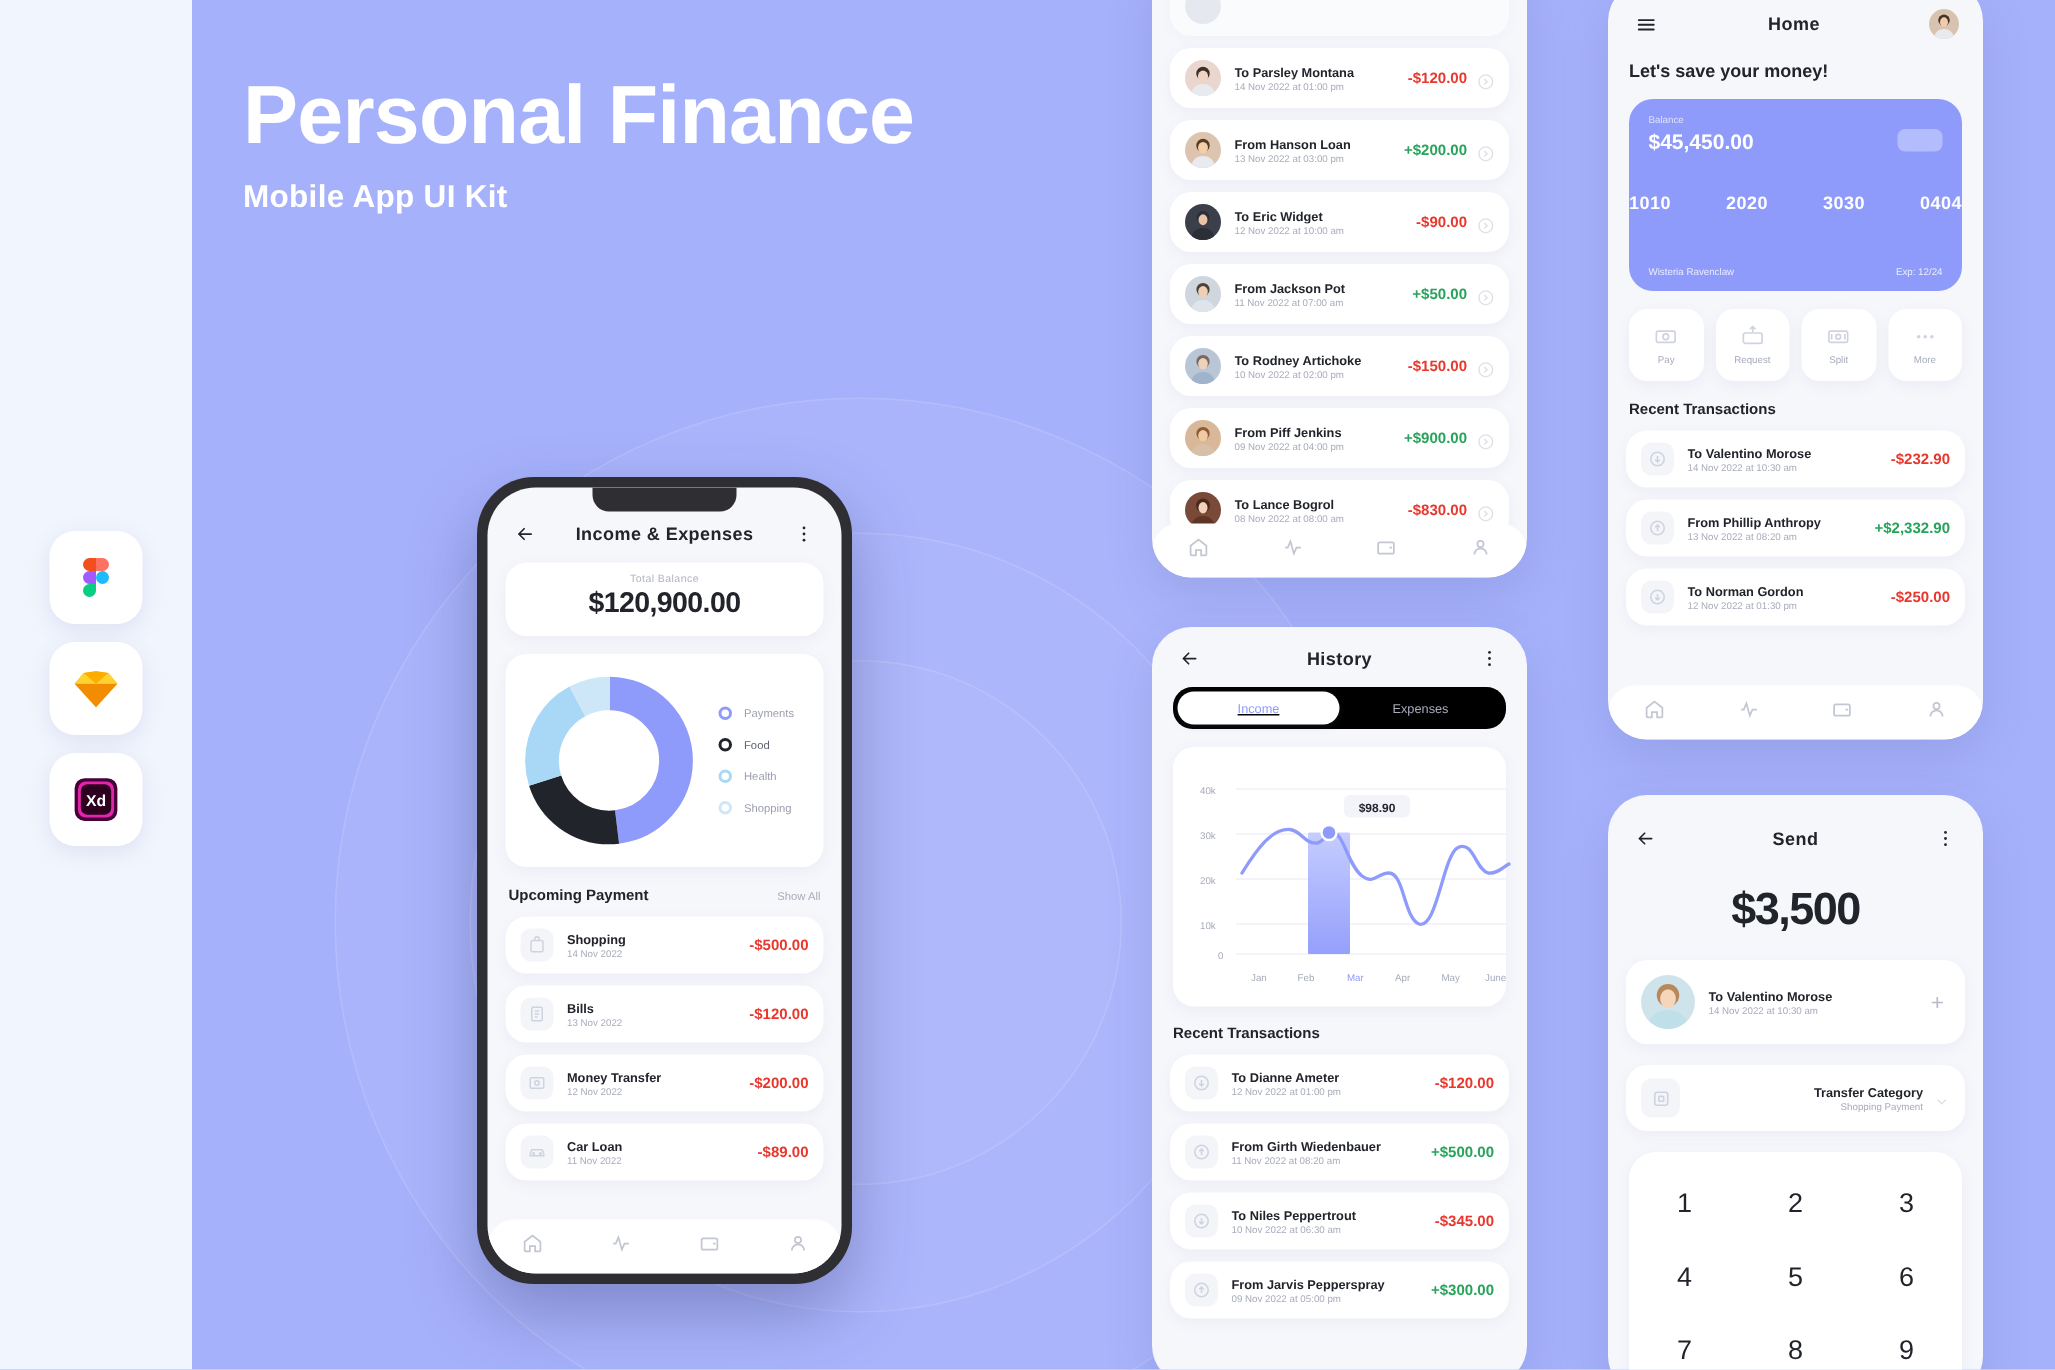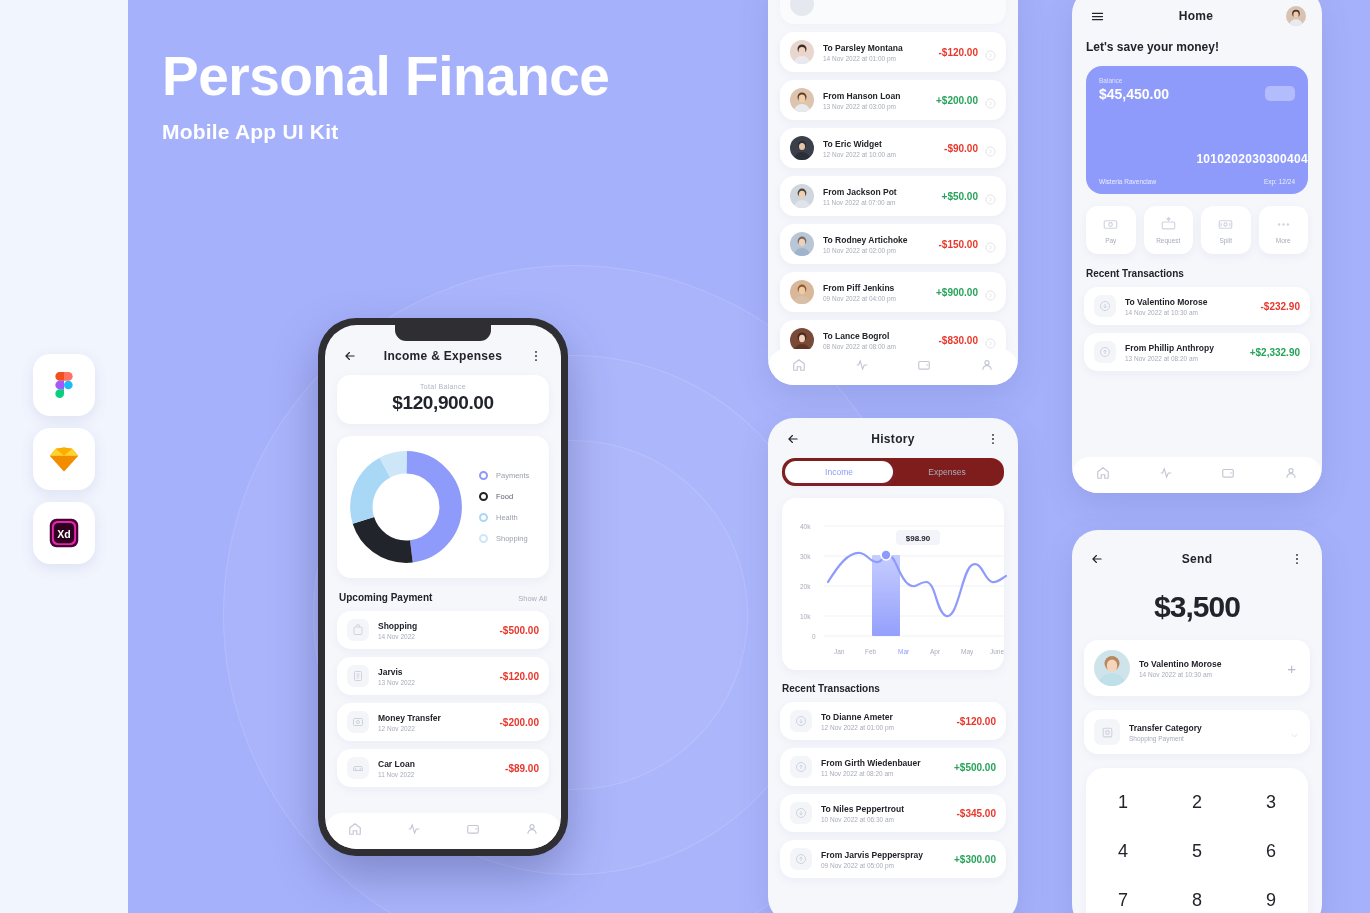--- a/index.html
+++ b/index.html
@@ -121,39 +121,38 @@
     position:relative; height:128px;
   }
   .cc-lab { font-size:6.5px; color:rgba(255,255,255,.72); }
   .cc-bal { font-size:14px; font-weight:bold; color:#fff; margin-top:2px; }
   .cc-chip {
     position:absolute; right:13px; top:20px; width:30px; height:15px;
     border-radius:5px; background:rgba(255,255,255,.33);
   }
   .cc-num {
     position:absolute; left:0; right:0; top:62px; display:flex;
-    justify-content:flex-end; font-size:12px; font-weight:bold; color:#fff;
+    justify-content:space-between; font-size:12px; font-weight:bold; color:#fff;
     letter-spacing:.3px;
-    margin-top:24px;
   }
   .cc-foot {
     position:absolute; left:13px; right:13px; bottom:9px;
     display:flex; justify-content:space-between;
     font-size:6.5px; color:rgba(255,255,255,.82);
   }
   .actions { display:flex; gap:8px; padding:12px 14px 10px 14px; }
   .act {
     flex:1; background:#fff; border-radius:12px; height:48px;
     display:flex; flex-direction:column; align-items:center; justify-content:center;
     box-shadow:0 3px 9px rgba(110,120,180,0.08);
   }
   .act-lab { font-size:6.5px; color:#a8acbb; margin-top:5px; }
   
   .seg {
-    display:flex; margin:0 14px; background:#7f1d1d; border-radius:13px; padding:3px;
+    display:flex; margin:0 14px; background:#000000; border-radius:13px; padding:3px;text-decoration:underline;
   }
   .seg-btn {
     flex:1; text-align:center; font-size:8.5px; padding:6px 0; border-radius:11px;
     color:#a8acbb;
   }
   .seg-btn.on { background:#fff; color:#8e9bfb; box-shadow:0 2px 6px rgba(110,120,180,.12); }
   .chart-card {
     background:#fff; border-radius:14px; margin:12px 14px 0 14px; padding:10px 8px 6px 8px;
     box-shadow:0 3px 10px rgba(110,120,180,.07);
   }
@@ -288,21 +287,21 @@
         <span class="row-amt neg">-$500.00</span>
       </div>
       <div class="row">
         <span class="row-sq">
           <svg width="12" height="12" viewBox="0 0 24 24" fill="none" stroke="#cfd3e0" stroke-width="2">
               <rect x="5" y="3" width="14" height="18" rx="2"></rect>
               <path d="M9 8h6M9 12h6M9 16h4"></path>
             </svg>
         </span>
         <span class="row-txt">
-          <span class="row-name" style="display:block;">Jarvis</span>
+          <span class="row-name" style="display:block;">Bills</span>
           <span class="row-date" style="display:block;">13 Nov 2022</span>
         </span>
         <span class="row-amt neg">-$120.00</span>
       </div>
       <div class="row">
         <span class="row-sq">
           <svg width="12" height="12" viewBox="0 0 24 24" fill="none" stroke="#cfd3e0" stroke-width="2">
               <rect x="3" y="5" width="18" height="14" rx="2"></rect>
               <circle cx="12" cy="12" r="3"></circle>
             </svg>
@@ -709,20 +708,33 @@
             <circle cx="12" cy="12" r="9"></circle>
             <path d="M12 16V8M9 11l3-3 3 3"></path>
           </svg>
       </span>
       <span class="row-txt">
         <span class="row-name" style="display:block;">From Phillip Anthropy</span>
         <span class="row-date" style="display:block;">13 Nov 2022 at 08:20 am</span>
       </span>
       <span class="row-amt pos">+$2,332.90</span>
     </div>
+    <div class="row">
+      <span class="row-sq">
+        <svg width="12" height="12" viewBox="0 0 24 24" fill="none" stroke="#cfd3e0" stroke-width="2">
+            <circle cx="12" cy="12" r="9"></circle>
+            <path d="M12 8v8M9 13l3 3 3-3"></path>
+          </svg>
+      </span>
+      <span class="row-txt">
+        <span class="row-name" style="display:block;">To Norman Gordon</span>
+        <span class="row-date" style="display:block;">12 Nov 2022 at 01:30 pm</span>
+      </span>
+      <span class="row-amt neg">-$250.00</span>
+    </div>
   </div>
 
   <div class="botnav">
     <span><svg width="14" height="14" viewBox="0 0 24 24" fill="none" stroke="#c3c7d4" stroke-width="2">
           <path d="M3 10l9-7 9 7v10a1 1 0 0 1-1 1h-5v-6H9v6H4a1 1 0 0 1-1-1z"></path>
         </svg></span>
     <span><svg width="14" height="14" viewBox="0 0 24 24" fill="none" stroke="#c3c7d4" stroke-width="2">
           <path d="M3 12h3l3-7 4 14 3-7h5"></path>
         </svg></span>
     <span><svg width="14" height="14" viewBox="0 0 24 24" fill="none" stroke="#c3c7d4" stroke-width="2">
@@ -763,21 +775,21 @@
           <path d="M3 24c0-5.5 4-8.5 9-8.5s9 3 9 8.5z" fill="#bfe0e8"></path>
         </svg>
     </span>
     <span class="row-txt">
       <span class="row-name" style="display:block;">To Valentino Morose</span>
       <span class="row-date" style="display:block;">14 Nov 2022 at 10:30 am</span>
     </span>
     <span class="plus-btn">+</span>
   </div>
 
-  <div class="row" style="padding:9px 10px; margin-top:14px;">
+  <div class="row" style="padding:9px 10px; margin-top:14px;text-align:right;">
     <span class="row-sq" style="width:26px;height:26px;">
       <svg width="13" height="13" viewBox="0 0 24 24" fill="none" stroke="#cfd3e0" stroke-width="2">
           <rect x="4" y="4" width="16" height="16" rx="3"></rect>
           <rect x="9" y="9" width="6" height="6" rx="1"></rect>
         </svg>
     </span>
     <span class="row-txt">
       <span class="row-name" style="display:block;">Transfer Category</span>
       <span class="row-date" style="display:block;">Shopping Payment</span>
     </span>

